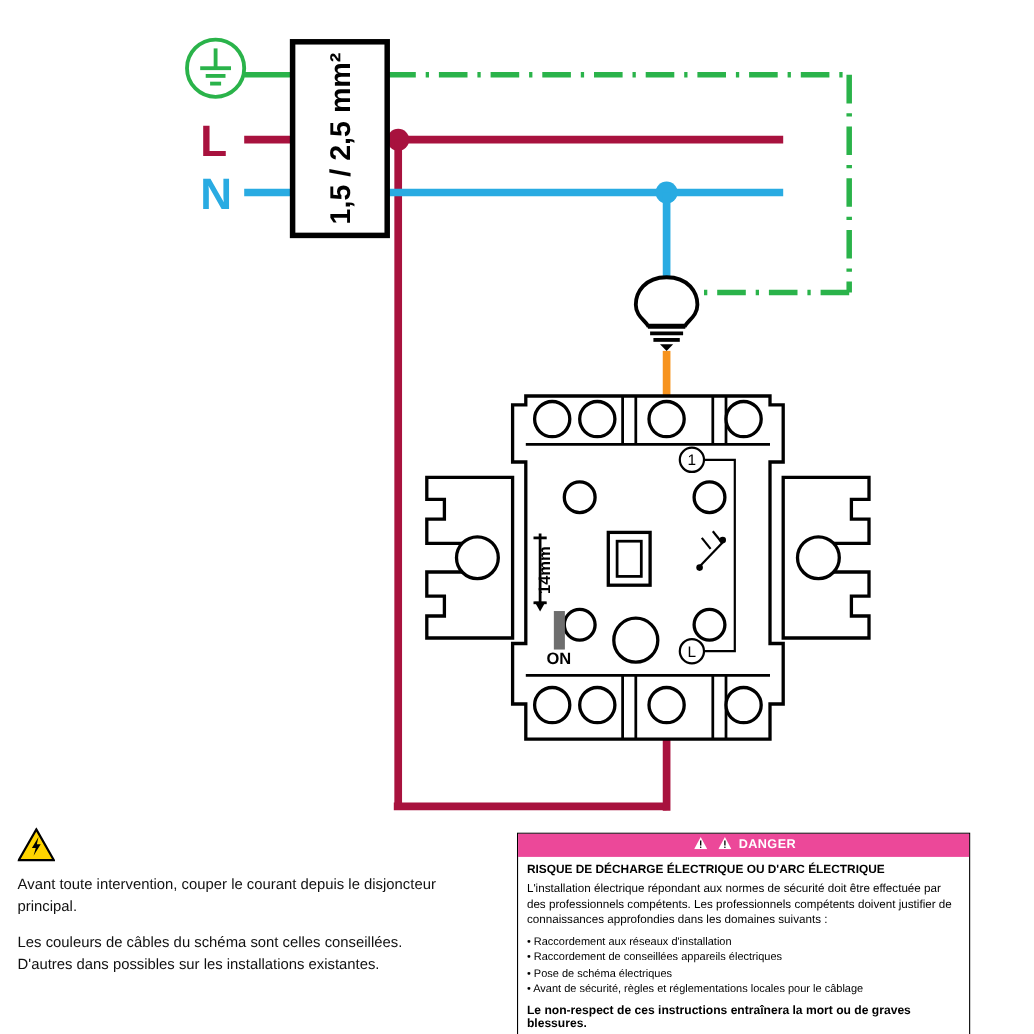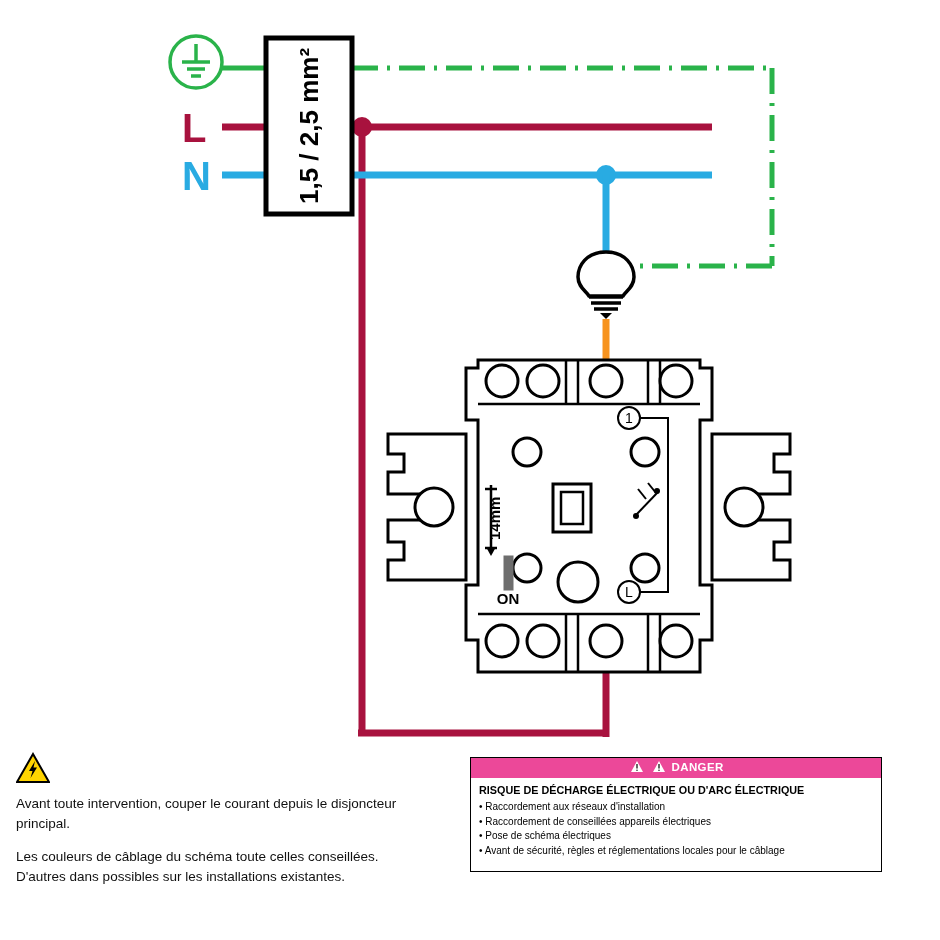--- a/index.html
+++ b/index.html
@@ -334,21 +334,21 @@
       </g>
     </g>
   </svg>
 
   <div id="notes">
     <svg class="warn-icon" viewBox="0 0 34 32">
       <path d="M17 2 L33 30 L1 30 Z" fill="#ffd400" stroke="#000" stroke-width="2"></path>
       <path d="M19 9 L13 19 L16.5 19 L14.5 26 L21 15.5 L17.5 15.5 Z" fill="#000"></path>
     </svg>
     <p class="n1">Avant toute intervention, couper le courant depuis le disjoncteur principal.</p>
-    <p class="n2">Les couleurs de câblage du schéma toute celles conseillées.</p>
+    <p class="n2">Les couleurs de câbles du schéma sont celles conseillées.</p>
     <p>D'autres dans possibles sur les installations existantes.</p>
   </div>
 
   <div id="danger">
     <div class="hdr">
       <span class="tri">
         <svg width="12" height="11" viewBox="0 0 12 11">
           <path d="M6 0 L12 11 L0 11 Z" fill="#ffffff"></path>
           <path d="M6 3 L6 7.6" stroke="#000" stroke-width="1.2"></path>
           <circle cx="6" cy="9.2" r="0.7" fill="#000"></circle>
@@ -358,22 +358,24 @@
         <svg width="12" height="11" viewBox="0 0 12 11">
           <path d="M6 0 L12 11 L0 11 Z" fill="#ffffff"></path>
           <path d="M6 3 L6 7.6" stroke="#000" stroke-width="1.2"></path>
           <circle cx="6" cy="9.2" r="0.7" fill="#000"></circle>
         </svg>
       </span>
       <span>DANGER</span>
     </div>
     <div class="body">
       <p class="sub">RISQUE DE DÉCHARGE ÉLECTRIQUE OU D'ARC ÉLECTRIQUE</p>
+      <p class="para">L'installation électrique répondant aux normes de sécurité doit être effectuée par des professionnels compétents. Les professionnels compétents doivent justifier de connaissances approfondies dans les domaines suivants :</p>
       <ul>
         <li>Raccordement aux réseaux d'installation</li>
         <li>Raccordement de conseillées appareils électriques</li>
         <li>Pose de schéma électriques</li>
         <li>Avant de sécurité, règles et réglementations locales pour le câblage</li>
       </ul>
+      <p class="foot">Le non-respect de ces instructions entraînera la mort ou de graves blessures.</p>
     </div>
   </div>
 
 </div>
 
 </body></html>

